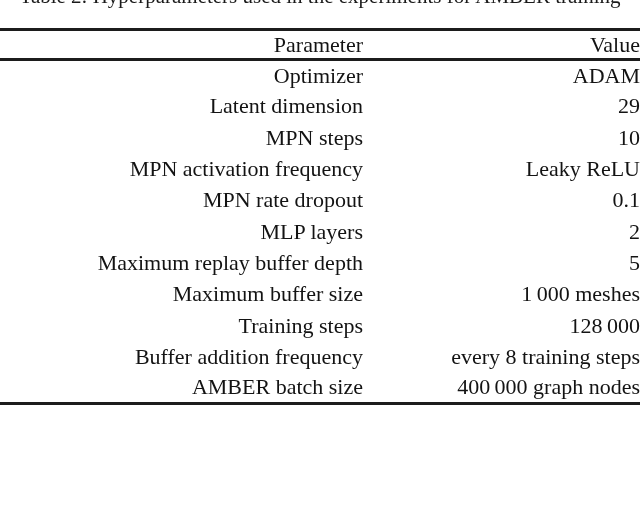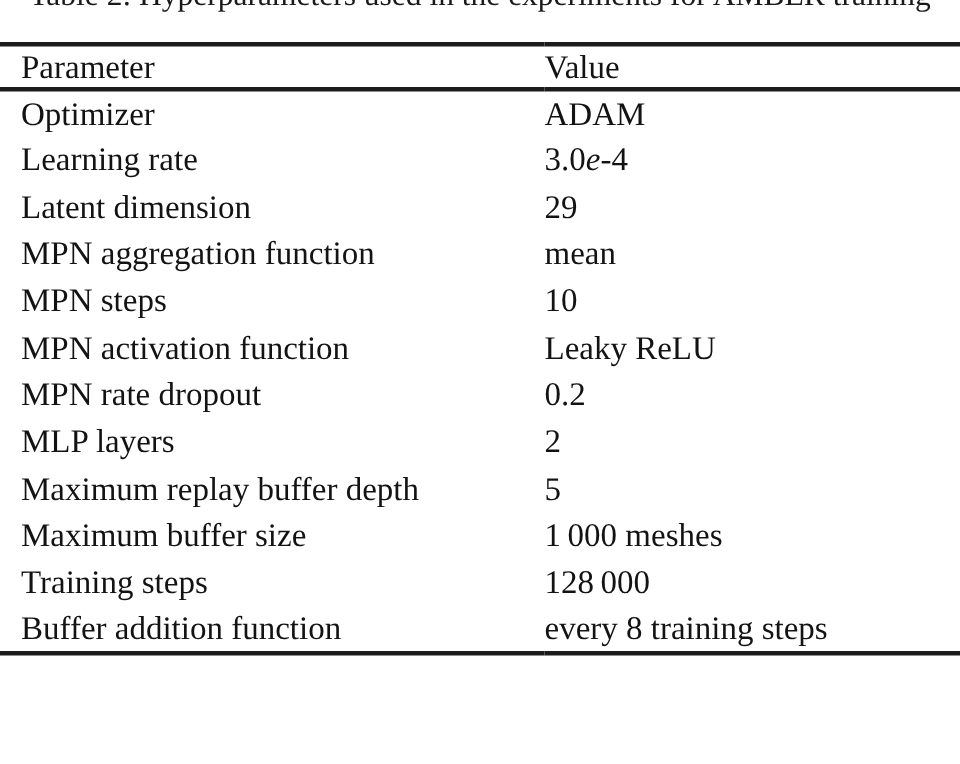--- a/index.html
+++ b/index.html
@@ -36,21 +36,21 @@
     border-top: 3px solid #1c1c1c;
     border-bottom: 3px solid #1c1c1c;
   }
   table.hparams col.c-param { width: 363px; }
   table.hparams thead tr {
     height: 30px;
     border-bottom: 3px solid #1c1c1c;
   }
   table.hparams tbody tr { height: 31.3px; }
   table.hparams th, table.hparams td {
-    text-align: left;
+    text-align: right;
     font-weight: normal;
     vertical-align: middle;
     padding: 0;
     white-space: nowrap;
     overflow: hidden;
   }
   table.hparams th:first-child, table.hparams td:first-child { padding-left: 14px; }
   .ital { font-style: italic; }
 </style>
 </head>
@@ -72,59 +72,55 @@
         <th>Parameter</th>
         <th>Value</th>
       </tr>
     </thead>
     <tbody>
       <tr>
         <td>Optimizer</td>
         <td>ADAM</td>
       </tr>
       <tr>
-        <td>Learning rate</td>
-        <td><span>3.0</span><span class="ital">e</span><span>-4</span></td>
-      </tr>
-      <tr>
         <td>Latent dimension</td>
         <td>29</td>
-      </tr>
-      <tr>
-        <td>MPN aggregation function</td>
-        <td>mean</td>
       </tr>
       <tr>
         <td>MPN steps</td>
         <td>10</td>
       </tr>
       <tr>
-        <td>MPN activation function</td>
+        <td>MPN activation frequency</td>
         <td>Leaky ReLU</td>
       </tr>
       <tr>
         <td>MPN rate dropout</td>
-        <td>0.2</td>
+        <td>0.1</td>
       </tr>
       <tr>
         <td>MLP layers</td>
         <td>2</td>
       </tr>
       <tr>
         <td>Maximum replay buffer depth</td>
         <td>5</td>
       </tr>
       <tr>
         <td>Maximum buffer size</td>
         <td>1 000 meshes</td>
       </tr>
       <tr>
         <td>Training steps</td>
         <td>128 000</td>
       </tr>
       <tr>
-        <td>Buffer addition function</td>
+        <td>Buffer addition frequency</td>
         <td>every 8 training steps</td>
+      </tr>
+      <tr>
+        <td>AMBER batch size</td>
+        <td>400 000 graph nodes</td>
       </tr>
     </tbody>
   </table>
 
 </div>
 
 </body></html>

